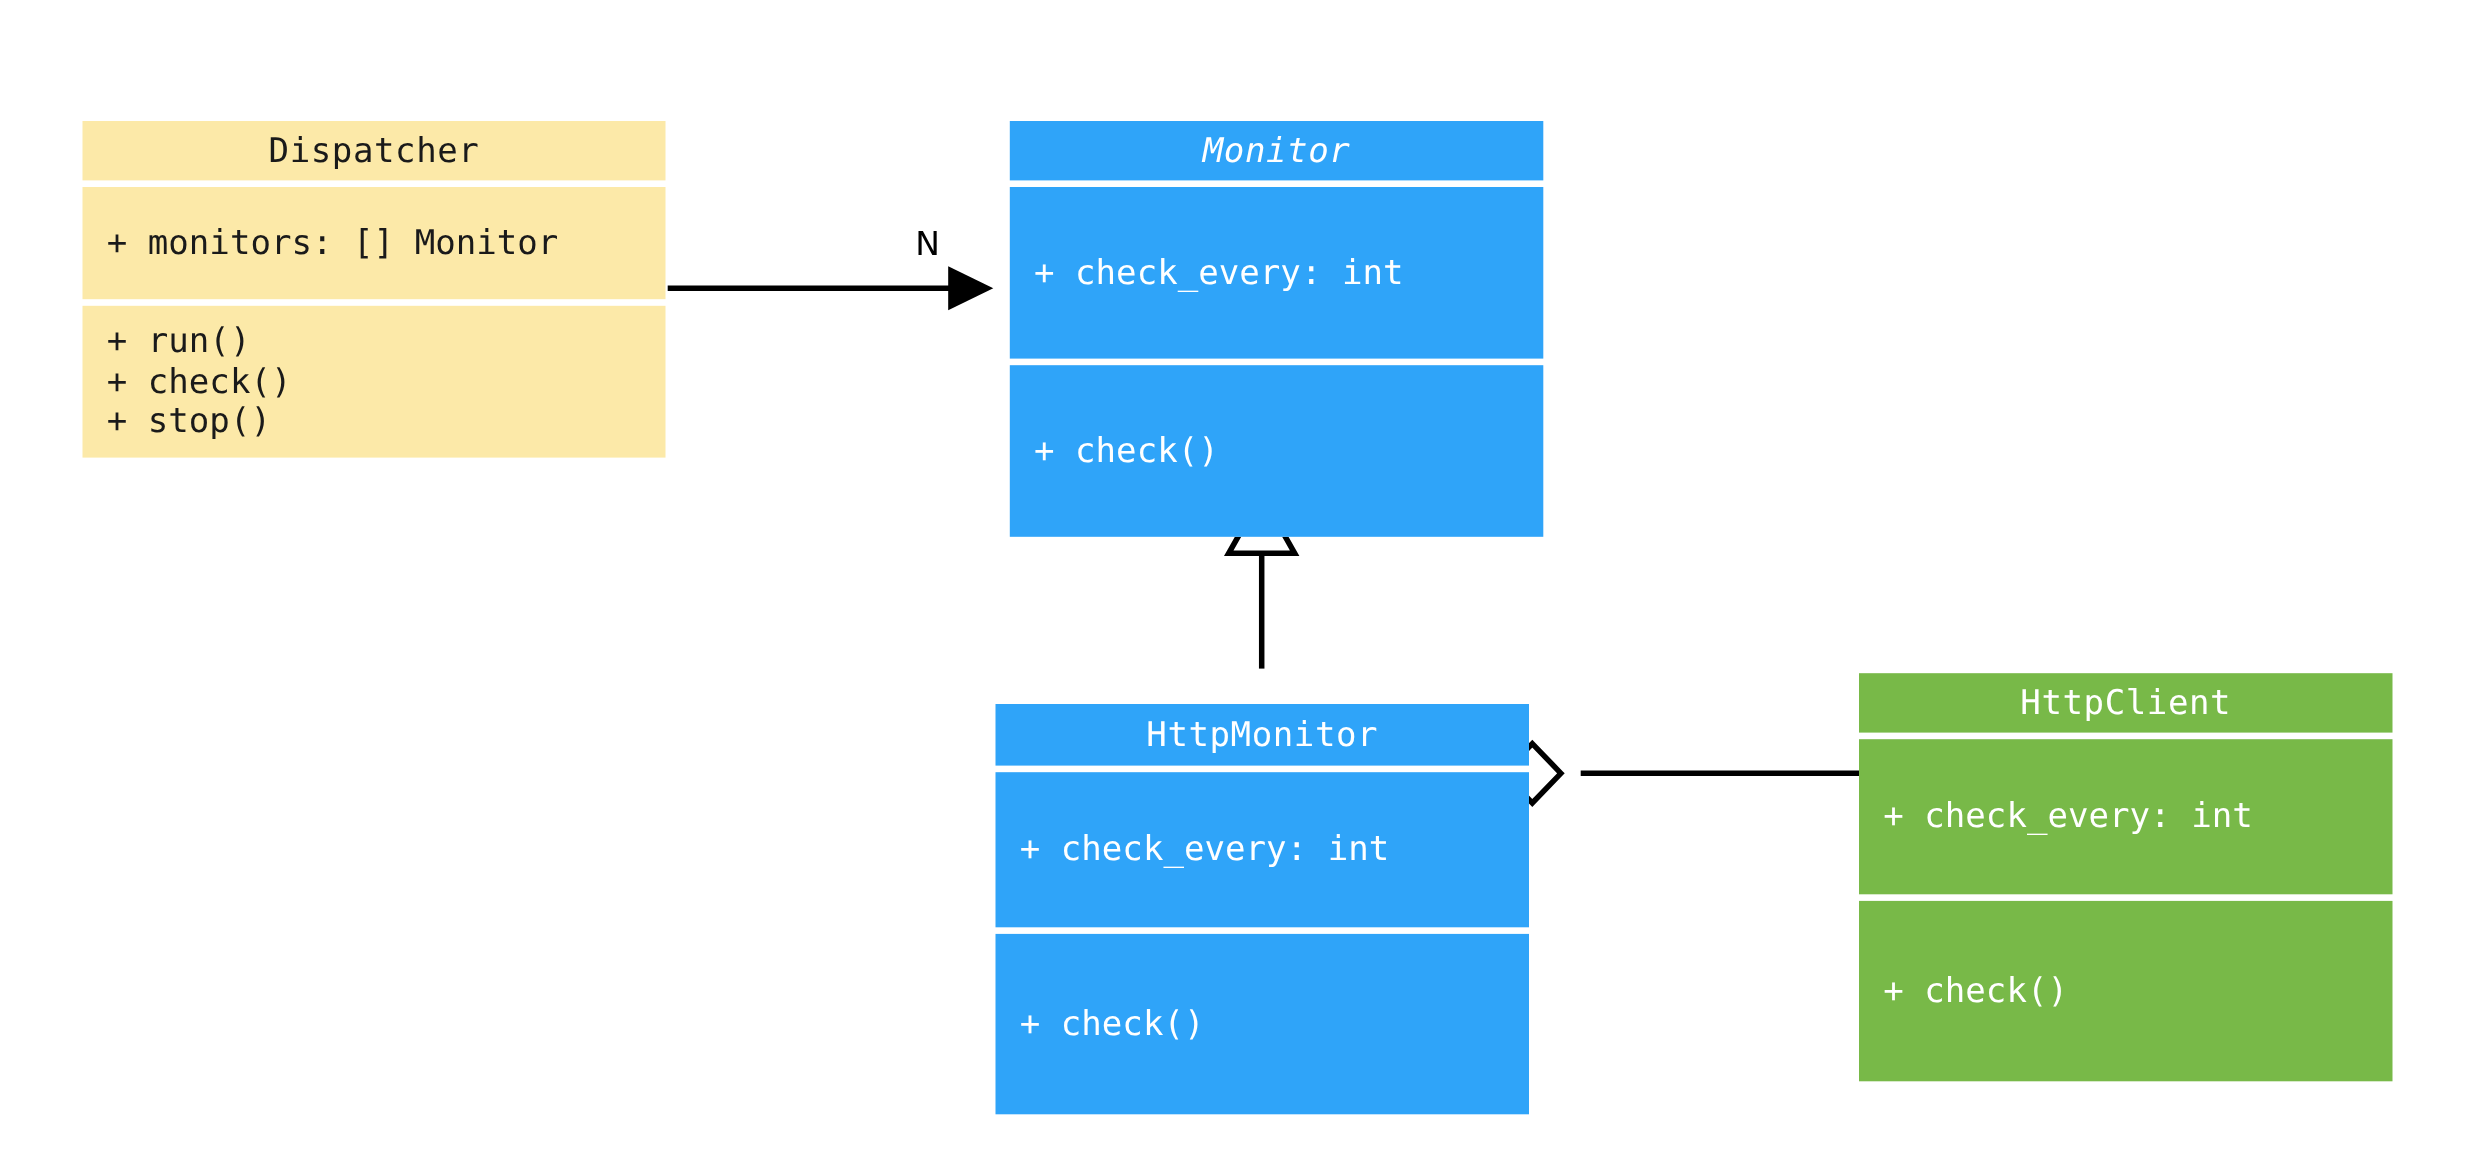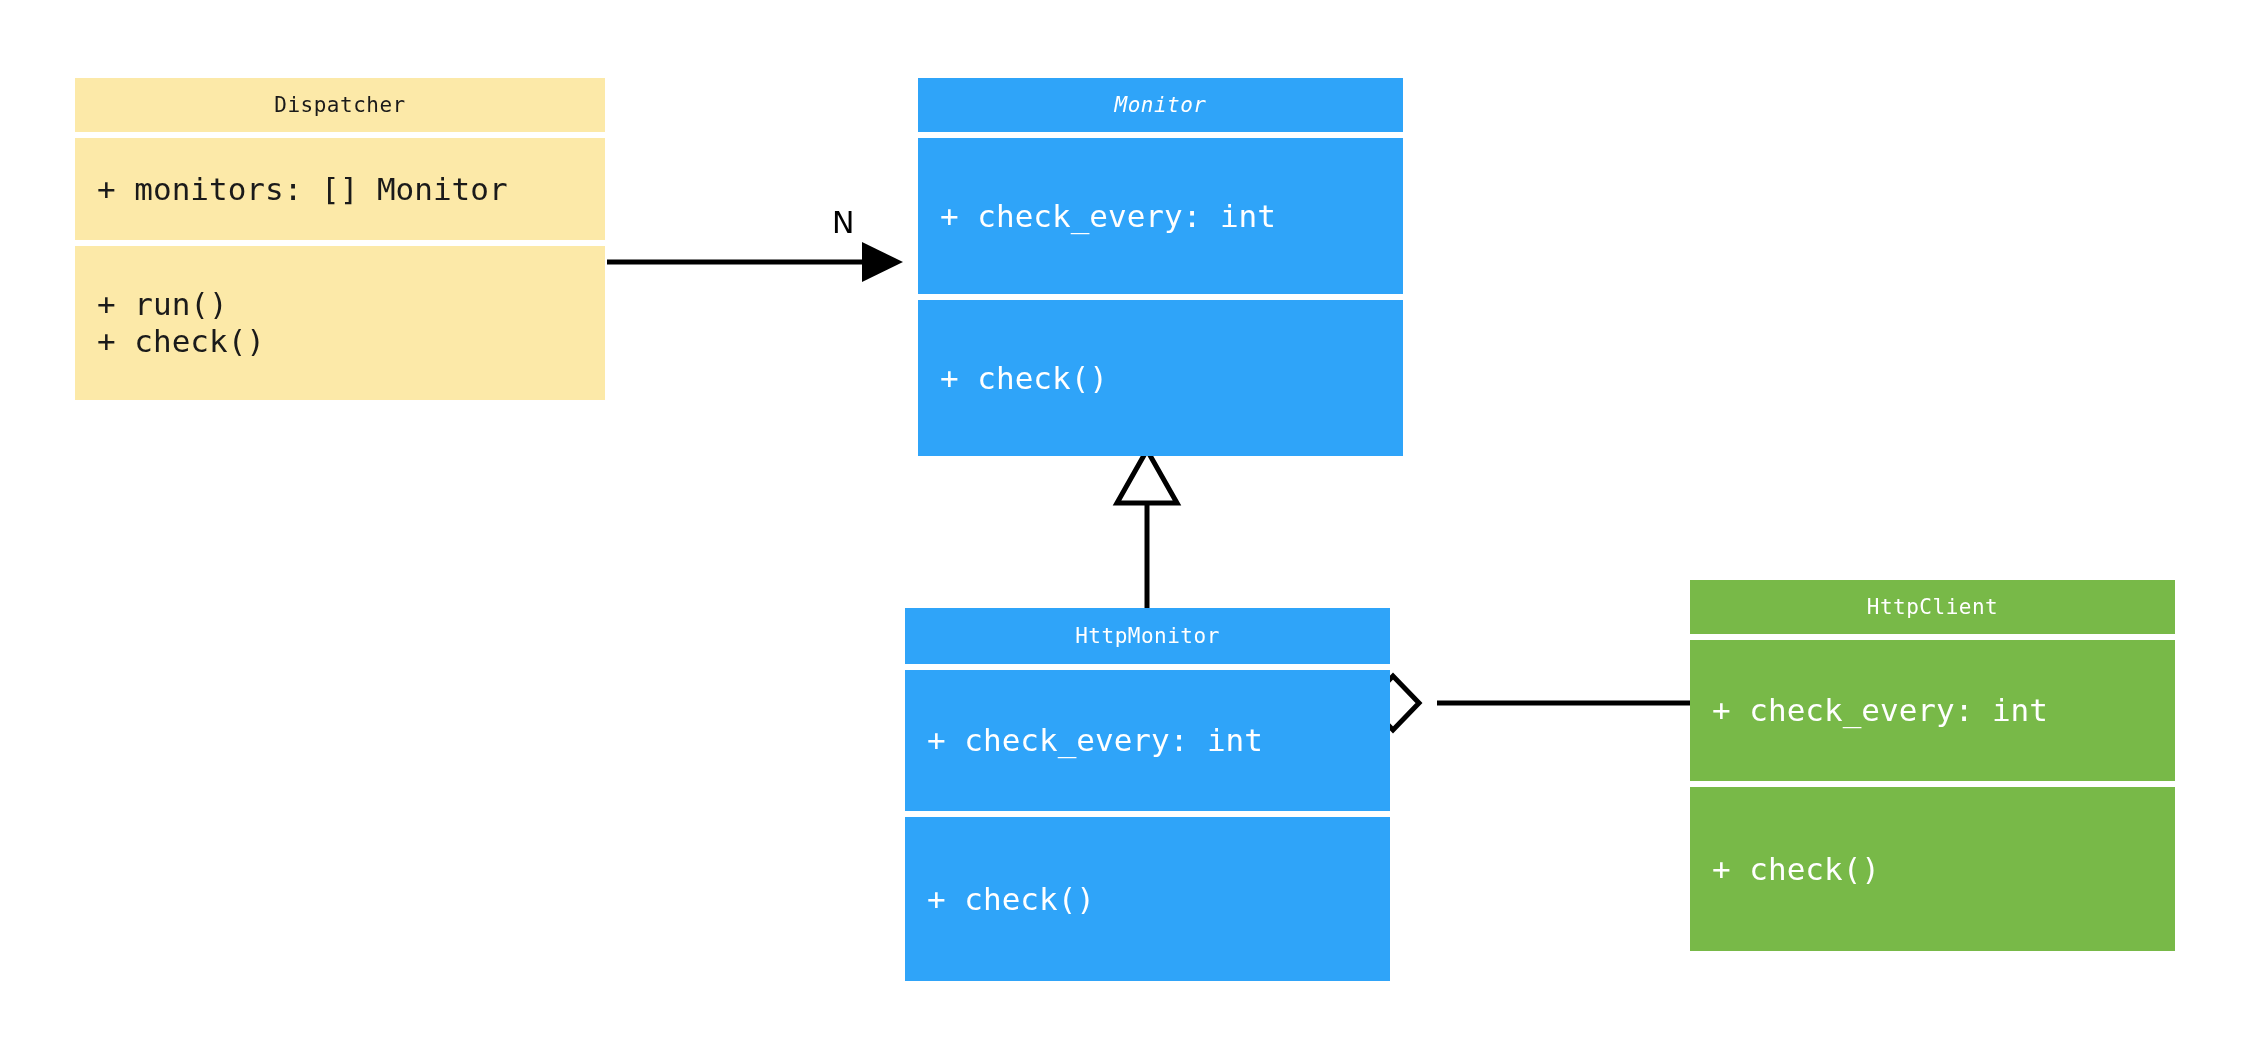--- a/index.html
+++ b/index.html
@@ -27,22 +27,23 @@
   .uml-compartment {
     display: flex;
     flex-direction: column;
     justify-content: center;
     box-sizing: border-box;
   }
   .uml-title {
     align-items: center;
     justify-content: center;
     text-align: center;
-    font-size: 21px;
+    font-size: 31px;
     letter-spacing: 0.5px;
+    margin-top: 32px;
   }
   .uml-title.abstract {
     font-style: italic;
   }
   .uml-body {
     padding-left: 22px;
     font-size: 31px;
     line-height: 1.18;
   }
   .uml-member {
@@ -104,23 +105,24 @@
     </g>
   </svg>
 
   <div class="conn-label" style="left:832px; top:205px;">N</div>
 
   <div class="uml-class theme-yellow" style="left:75px; top:78px; width:530px;">
     <div class="uml-compartment uml-title" style="height:54px;">Dispatcher</div>
     <div class="uml-compartment uml-body" style="height:102px;">
       <div class="uml-member">+ monitors: [] Monitor</div>
     </div>
-    <div class="uml-compartment uml-body" style="height:154px;">
+    <div class="uml-compartment uml-body" style="height:138px;">
       <div class="uml-member">+ run()</div>
       <div class="uml-member">+ check()</div>
+      <div class="uml-member">+ stop()</div>
     </div>
   </div>
 
   <div class="uml-class theme-blue" style="left:905px; top:78px; width:485px;padding-left:13px;">
     <div class="uml-compartment uml-title abstract" style="height:54px;">Monitor</div>
     <div class="uml-compartment uml-body" style="height:156px;">
       <div class="uml-member">+ check_every: int</div>
     </div>
     <div class="uml-compartment uml-body" style="height:156px;">
       <div class="uml-member">+ check()</div>

